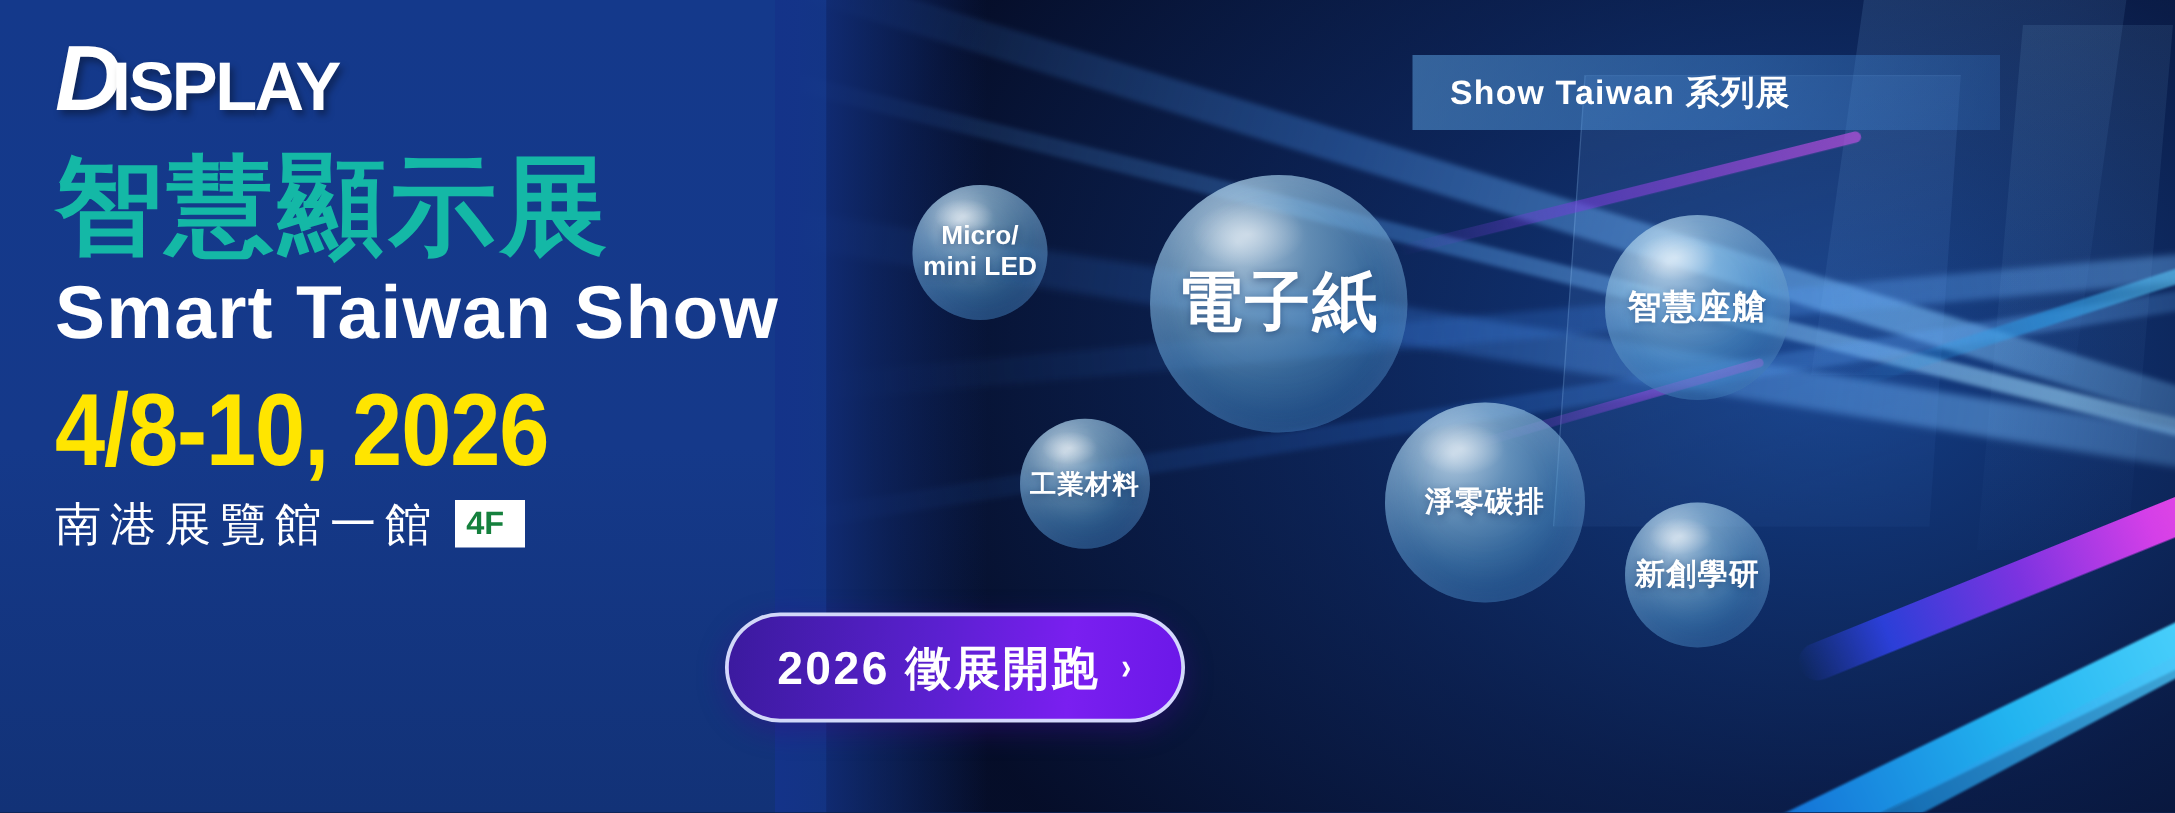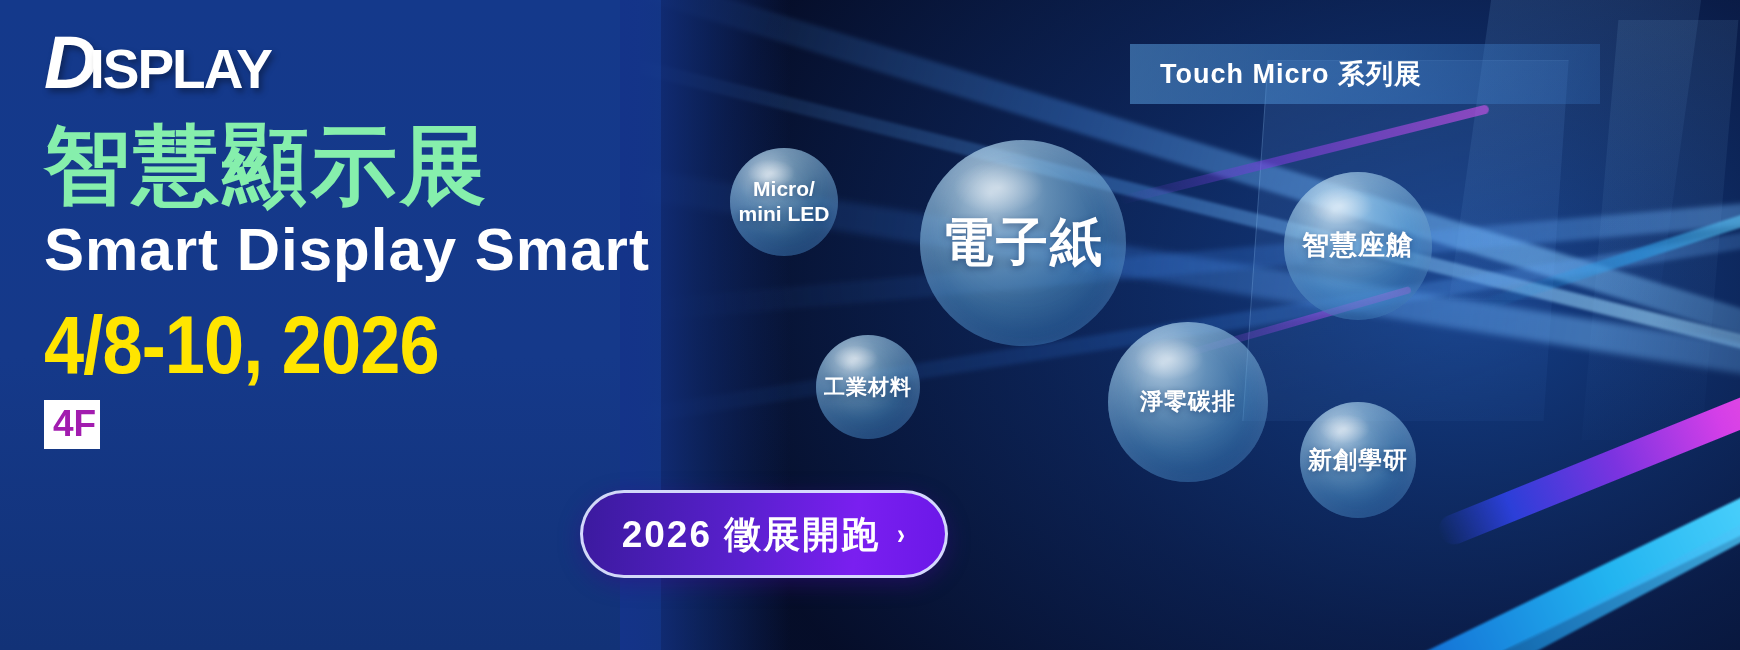--- a/index.html
+++ b/index.html
@@ -136,21 +136,21 @@
   .logo .rest {
     font-size: 55px;
     letter-spacing: -2px;
     font-family: "Liberation Sans", sans-serif;
     font-weight: bold;
     margin-left: -4px;
   }
 
   .title-cn {
     margin-top: 22px;
-    color: #86efac;
+    color: #14b8a6;
     font-size: 86px;
     font-weight: bold;
     letter-spacing: 3px;
     line-height: 1.0;
     white-space: nowrap;
   }
   .title-en {
     margin-top: 12px;
     color: #ffffff;
     font-size: 60px;
@@ -178,25 +178,25 @@
   }
   .venue {
     color: #ffffff;
     font-size: 37px;
     letter-spacing: 7px;
     line-height: 1;
     white-space: nowrap;
   }
   .floor-badge {
     background: #ffffff;
-    color: #a21caf;
-    font-size: 37px;
-    font-weight: bold;
-    line-height: 1;
-    padding: 5px 4px 7px 9px;
+    color: #15803d;
+    font-size: 26px;
+    font-weight: bold;
+    line-height: 1;
+    padding: 5px 17px 7px 9px;
     letter-spacing: 0px;
   }
 
   
   .cta {
     position: absolute;
     left: 580px;
     top: 458px;
     width: 362px;
     height: 82px;
@@ -310,36 +310,37 @@
 
   <div class="bg-left-solid"></div>
 
   <div class="left-col">
 
     <div class="logo">
       <span class="cap">D</span><span class="rest">ISPLAY</span>
     </div>
 
     <div class="title-cn">智慧顯示展</div>
-    <div class="title-en">Smart Display Smart</div>
+    <div class="title-en">Smart Taiwan Show</div>
 
     <div class="date">4/8-10, 2026</div>
 
     <div class="venue-row">
+      <span class="venue">南港展覽館一館</span>
       <span class="floor-badge">4F</span>
     </div>
   </div>
 
   <div class="cta">
     <span class="cta-label">2026 徵展開跑</span>
     <span class="cta-arrow">›</span>
   </div>
 
   <div class="tt-panel">
-    <span class="tt-text">Touch Micro 系列展</span>
+    <span class="tt-text">Show Taiwan 系列展</span>
   </div>
 
   <div class="bubble b-paper">
     <span>電子紙</span>
   </div>
 
   <div class="bubble b-led">
     <span>
       <span>Micro/</span><br>
       <span>mini LED</span>

